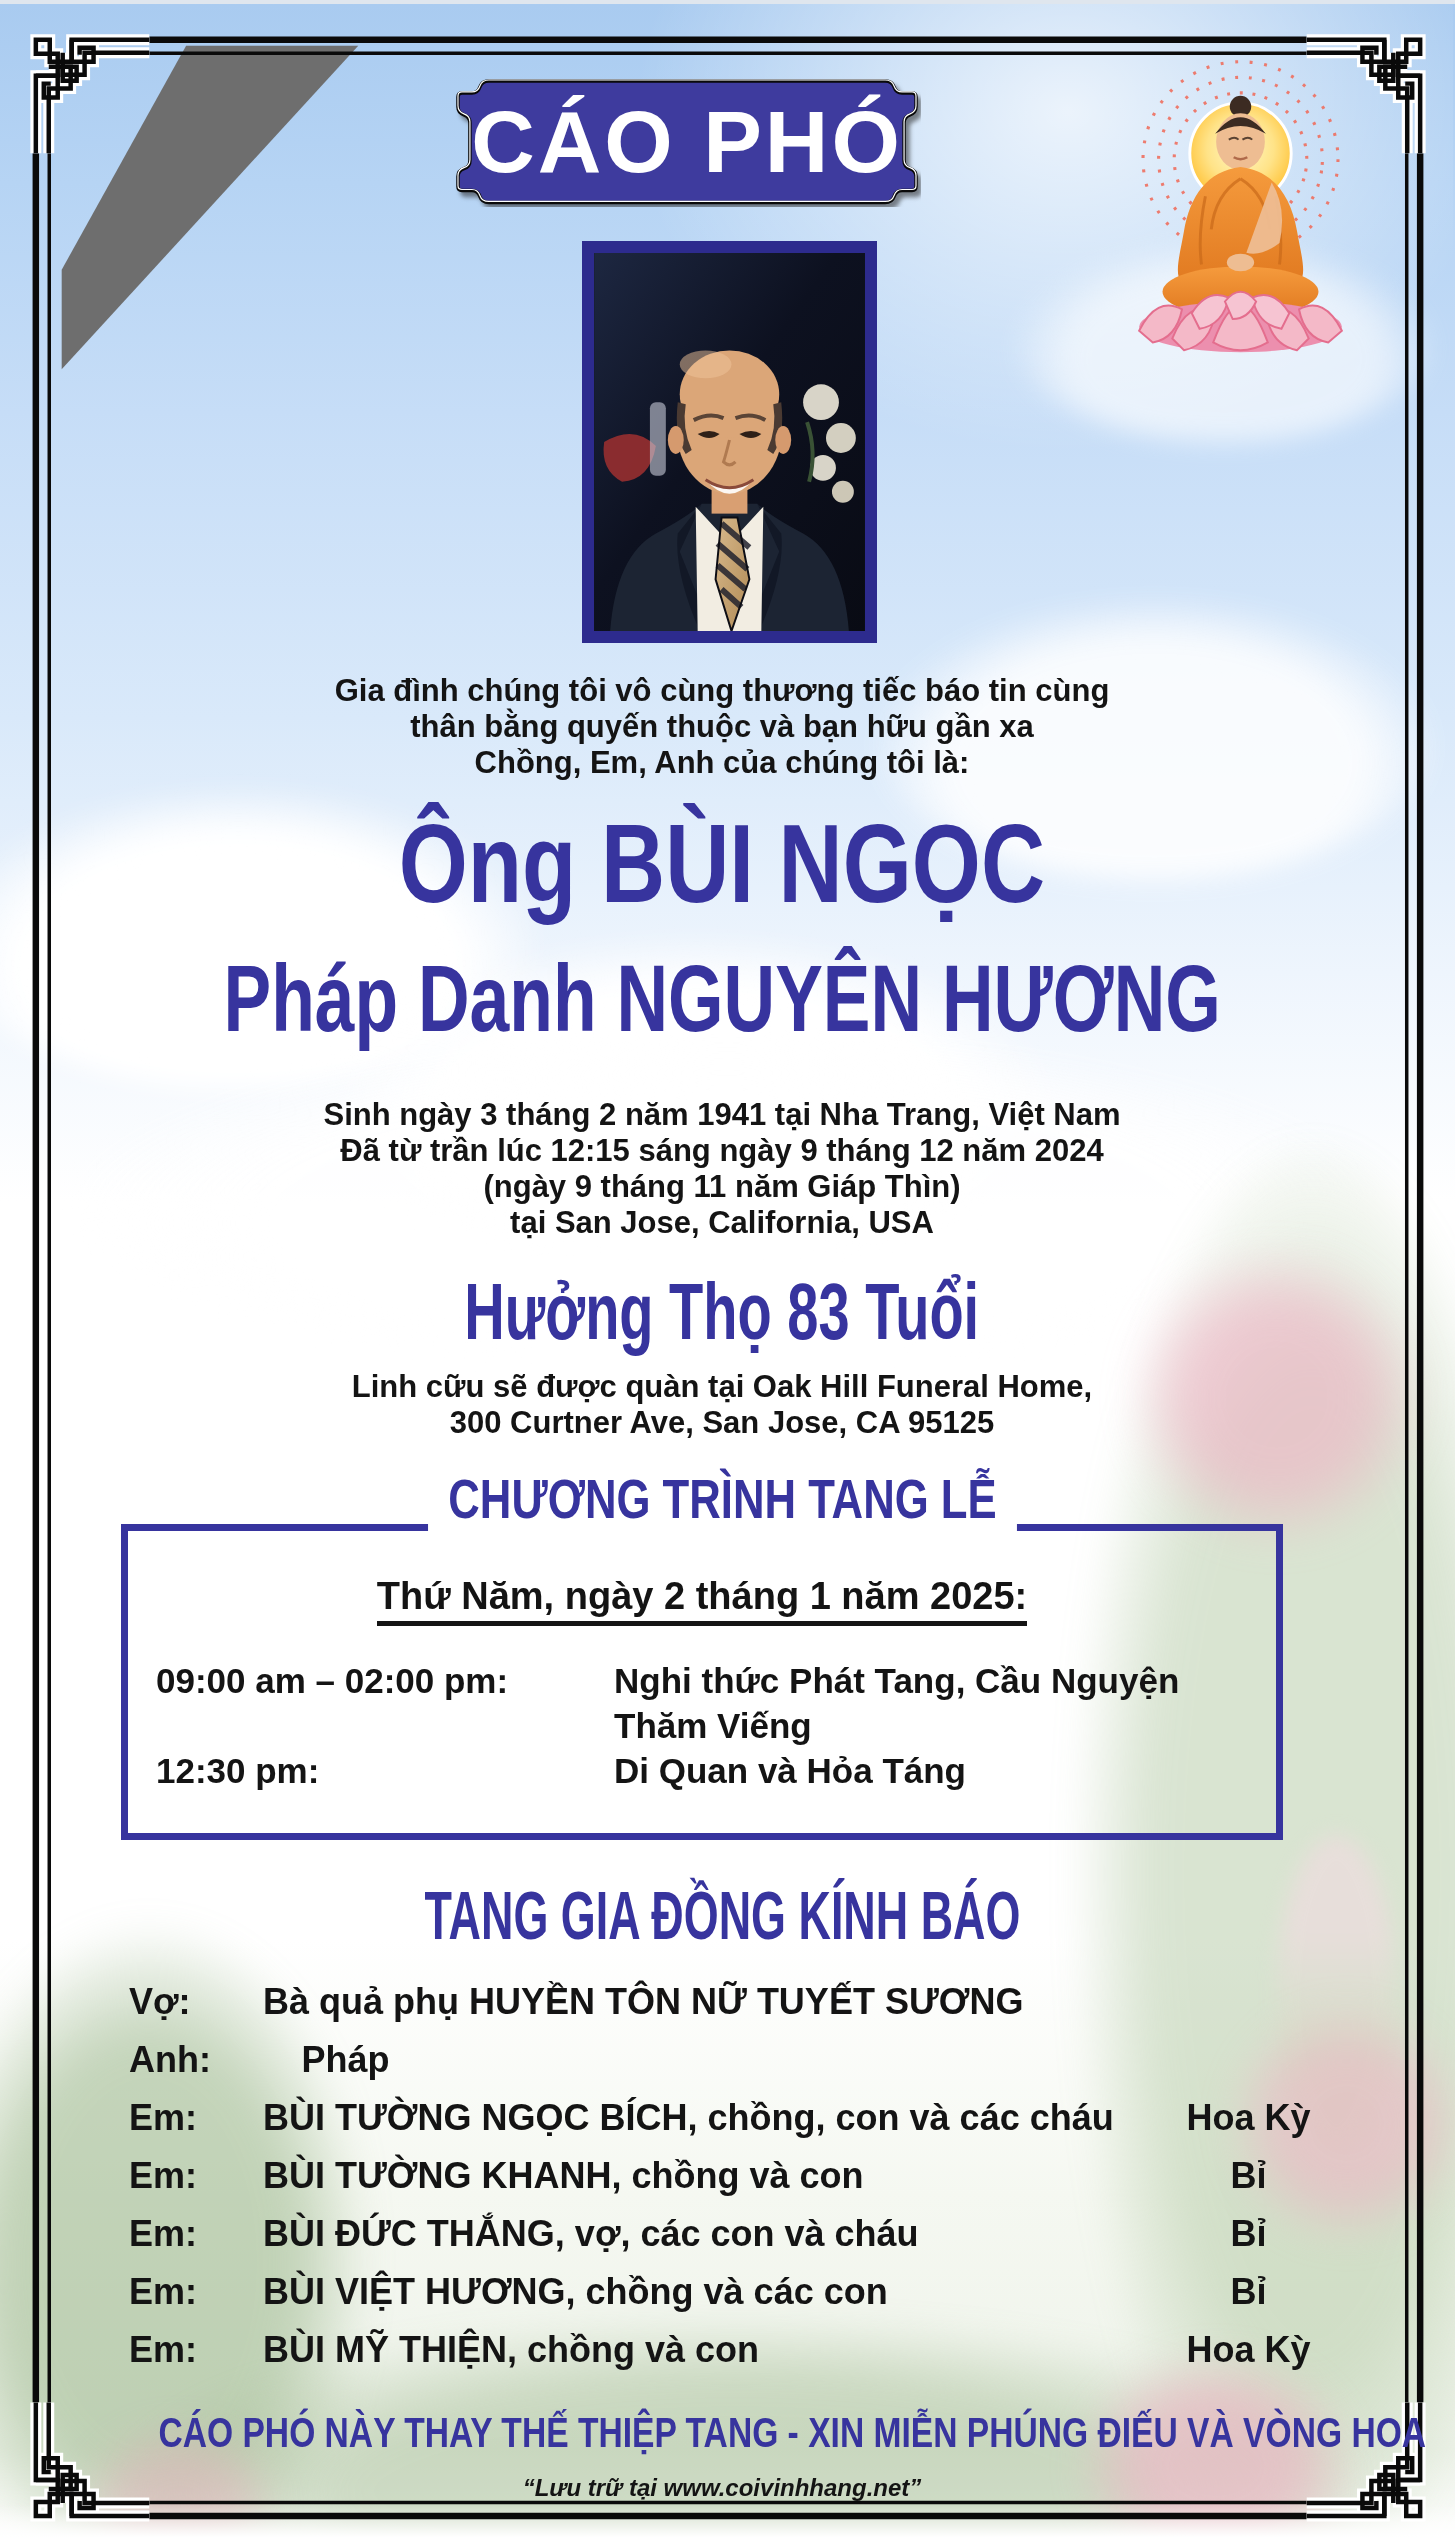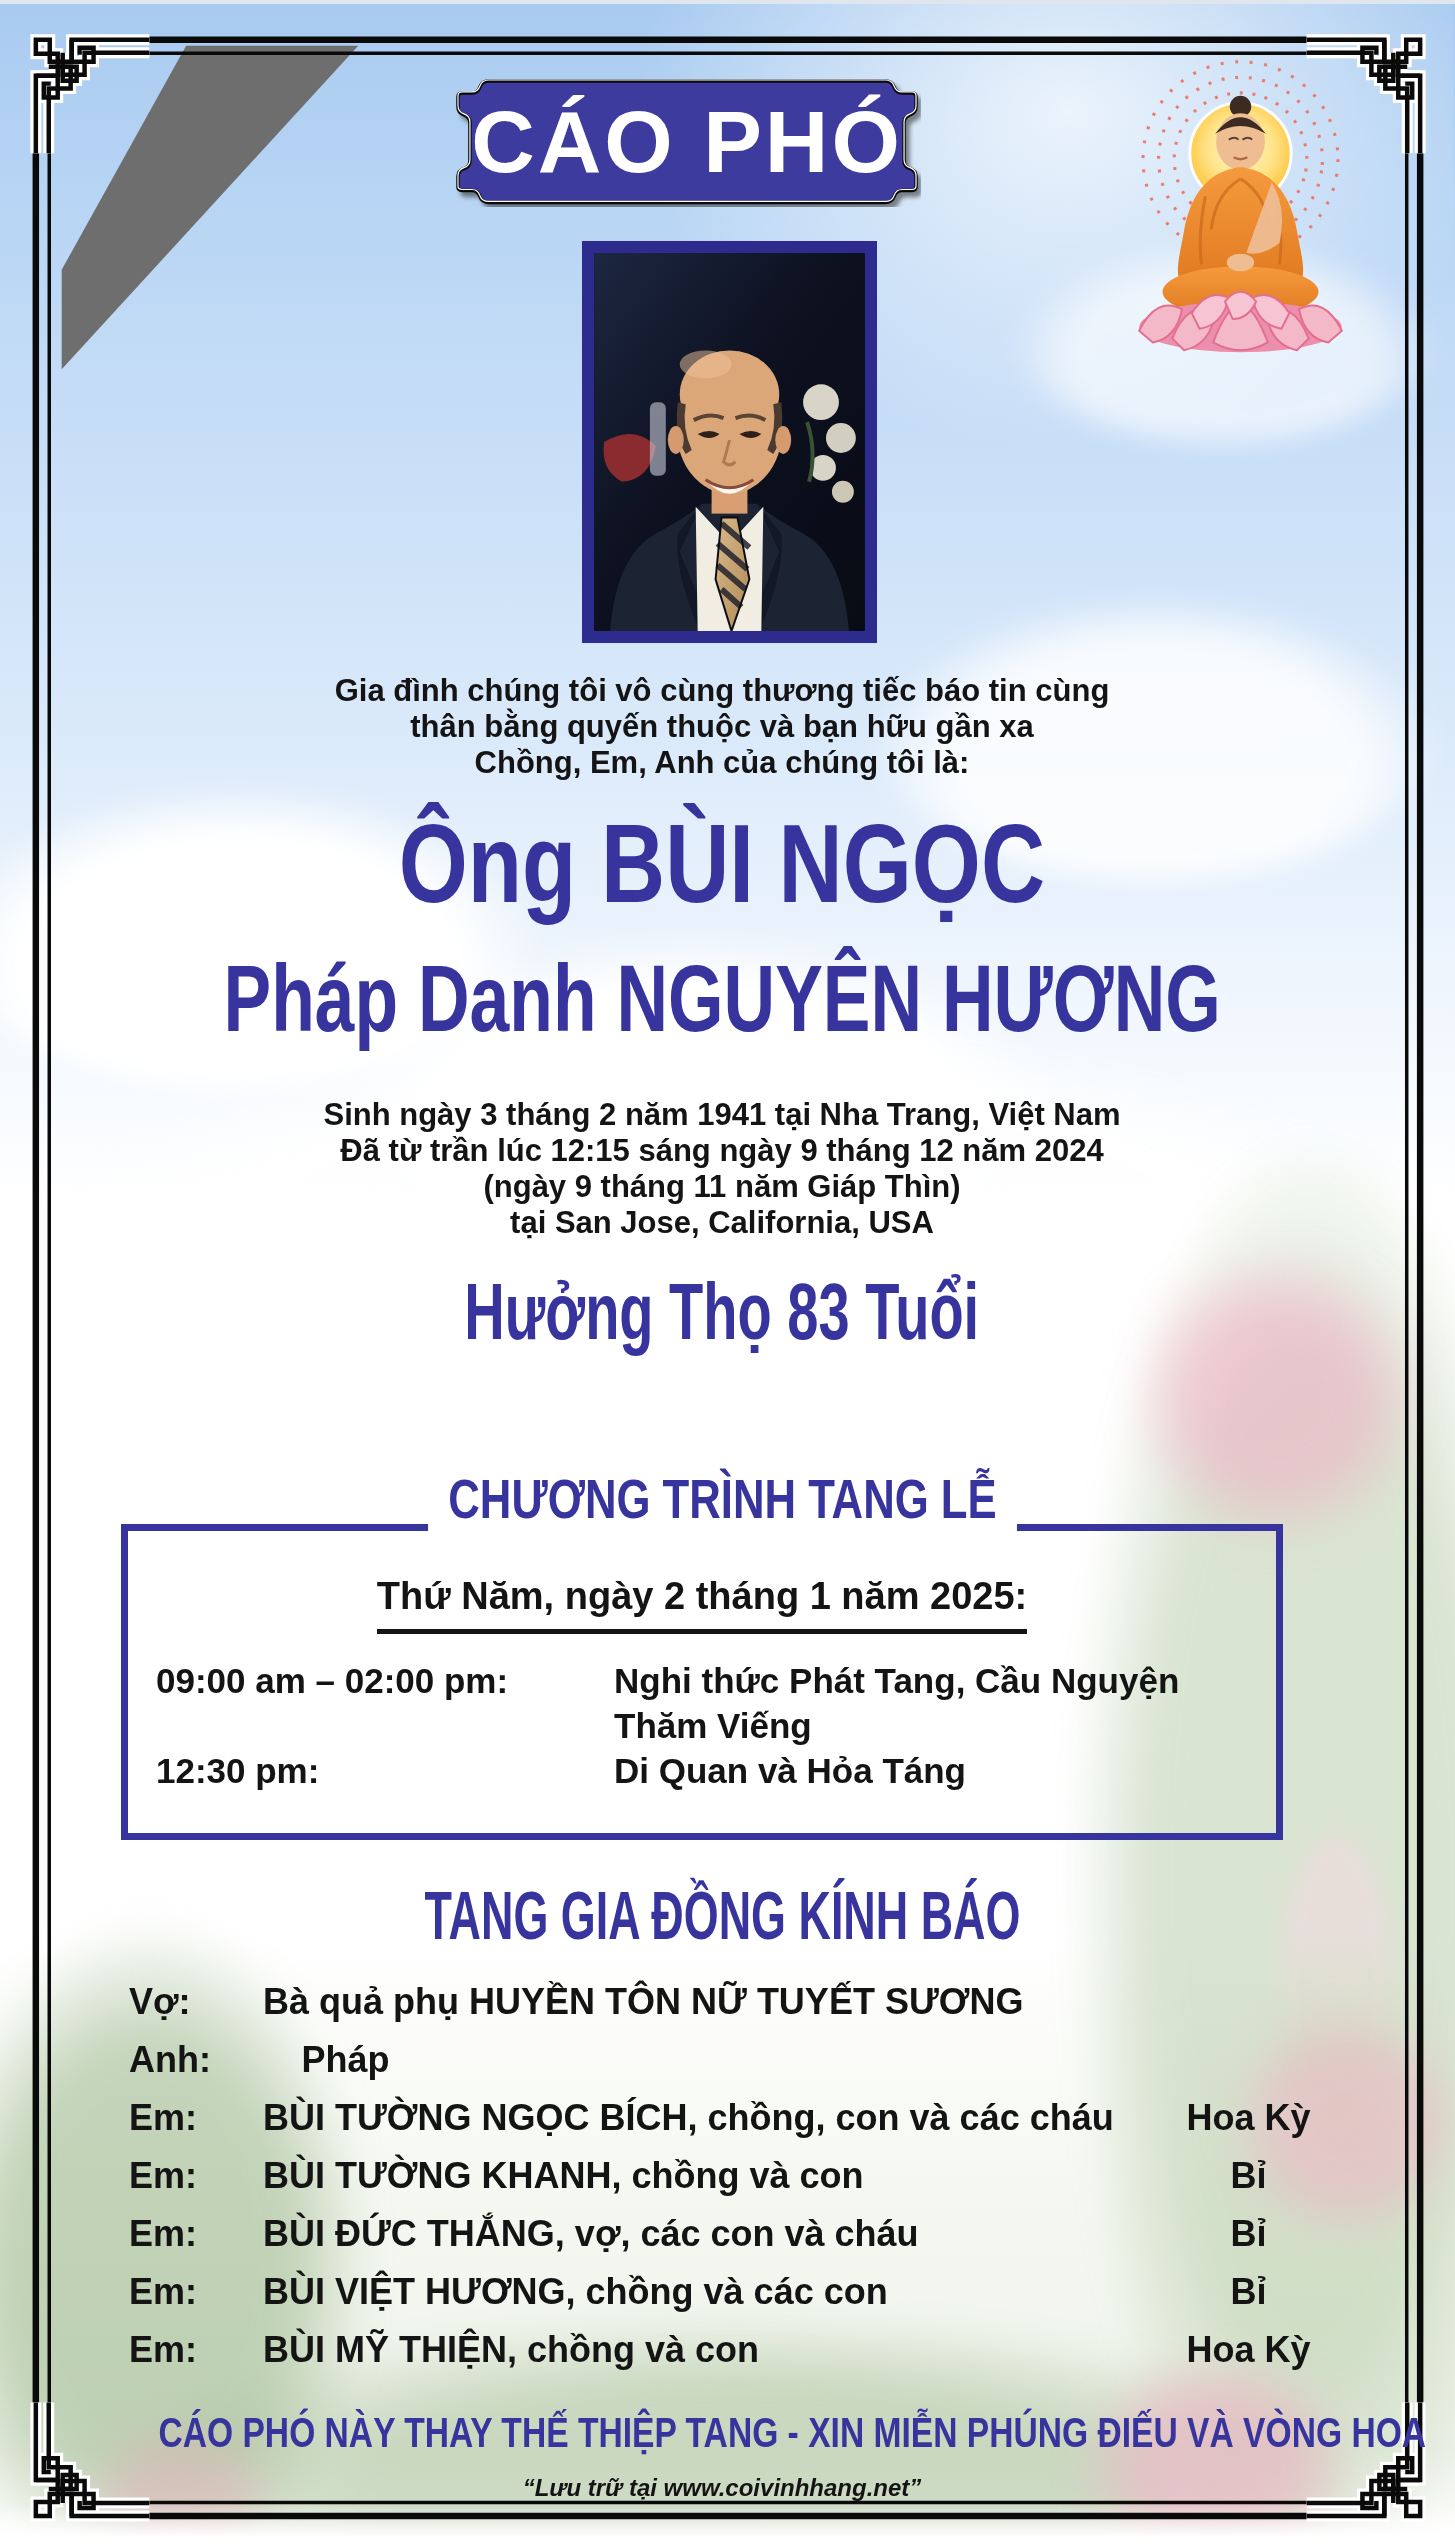--- a/index.html
+++ b/index.html
@@ -57,21 +57,21 @@
   .name2 .cond{transform:scaleX(.76);}
   .dates{top:1093px;font-size:31px;line-height:36px;}
   .age{top:1264px;font-size:80px;line-height:88px;}
   .age .cond{transform:scaleX(.7);}
   .repose{top:1365px;font-size:31px;line-height:36px;}
   .program-title{top:1463px;font-size:56px;line-height:64px;z-index:8;}
   .program-title .cond{transform:scaleX(.78);background:#ffffff;padding:0 26px;}
   .program-box{position:absolute;left:121px;top:1520px;width:1148px;height:302px;z-index:7;
     border:7px solid #37349e;}
   .program-date{margin-top:44px;text-align:center;font-size:38px;font-weight:bold;color:#141414;}
-  .program-date span{border-bottom:5px solid #141414;padding-bottom:12px;}
+  .program-date span{border-bottom:5px solid #141414;padding-bottom:4px;}
   .sched{margin-top:40px;font-size:35px;font-weight:bold;color:#141414;line-height:45px;}
   .srow{display:flex;align-items:flex-start;}
   .stime{width:486px;padding-left:28px;box-sizing:border-box;flex:none;}
   .sdesc{flex:1;}
   .family-title{top:1873px;font-size:68px;line-height:76px;}
   .family-title .cond{transform:scaleX(.66);}
   .family{position:absolute;left:129px;top:1969px;width:1204px;z-index:7;
     font-size:36px;font-weight:bold;color:#141414;}
   .frow{display:flex;height:58px;line-height:58px;gap:40px;}
   .frel{width:92px;flex:none;}
@@ -260,20 +260,24 @@
 
   <div class="tblock dates">
     <div>Sinh ngày 3 tháng 2 năm 1941 tại Nha Trang, Việt Nam</div>
     <div>Đã từ trần lúc 12:15 sáng ngày 9 tháng 12 năm 2024</div>
     <div>(ngày 9 tháng 11 năm Giáp Thìn)</div>
     <div>tại San Jose, California, USA</div>
   </div>
 
   <div class="tblock age blue"><span class="cond">Hưởng Thọ 83 Tuổi</span></div>
 
+  <div class="tblock repose">
+    <div>Linh cữu sẽ được quàn tại Oak Hill Funeral Home,</div>
+    <div>300 Curtner Ave, San Jose, CA 95125</div>
+  </div>
 
   <div class="tblock program-title blue"><span class="cond">CHƯƠNG TRÌNH TANG LỄ</span></div>
   <div class="program-box">
     <div class="program-date"><span>Thứ Năm, ngày 2 tháng 1 năm 2025:</span></div>
     <div class="sched">
       <div class="srow">
         <div class="stime">09:00 am – 02:00 pm:</div>
         <div class="sdesc">
           <div>Nghi thức Phát Tang, Cầu Nguyện</div>
           <div>Thăm Viếng</div>

